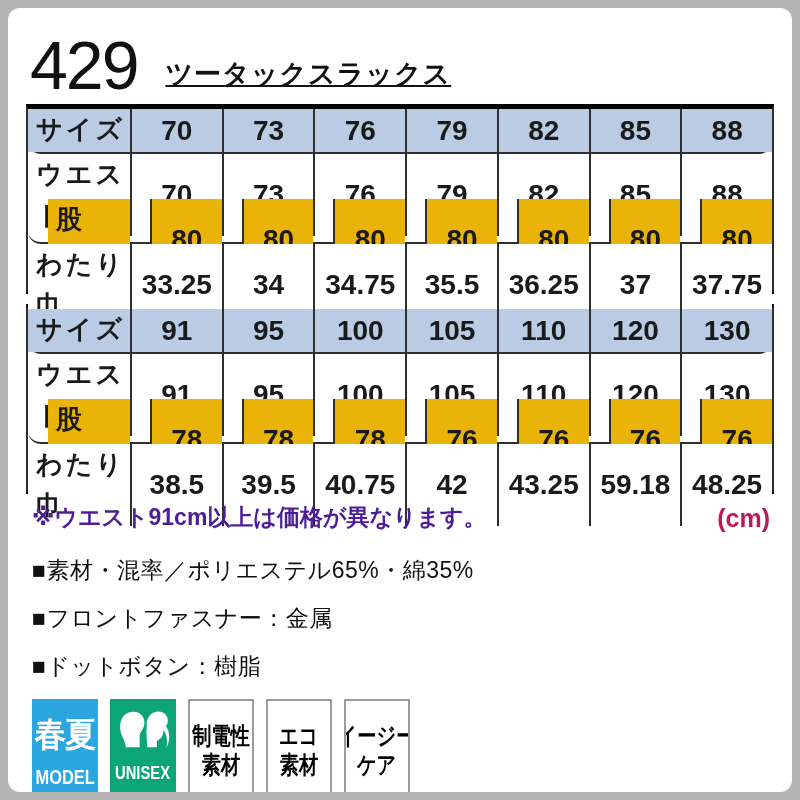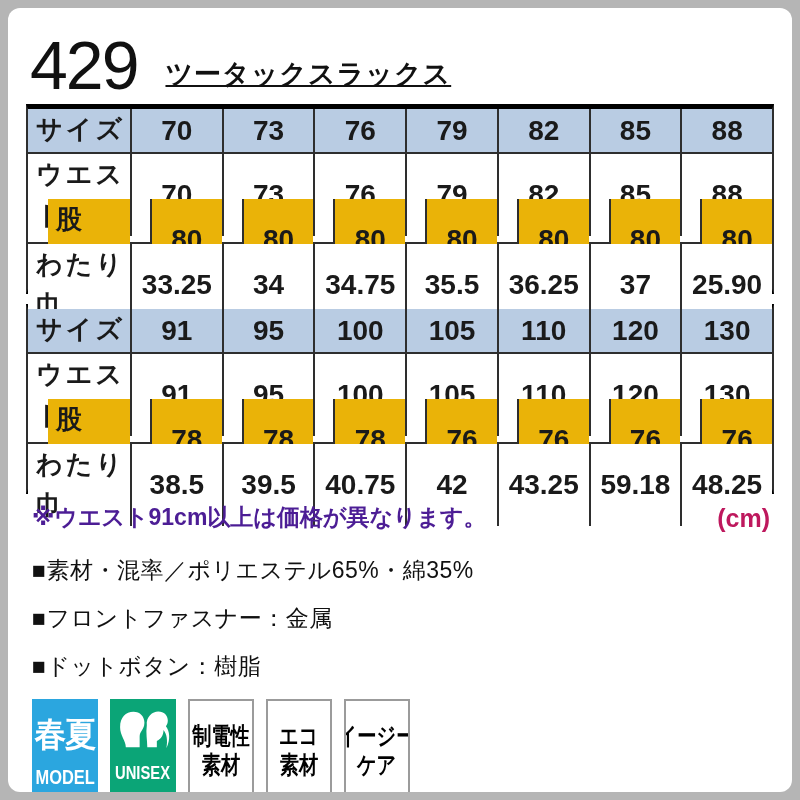--- a/index.html
+++ b/index.html
@@ -19,21 +19,21 @@
   .pname{font-size:27px;font-weight:bold;margin-left:28px;margin-bottom:6px;letter-spacing:1px;text-decoration:underline;}
   
   .size-table{
     margin:6px 18px 0 18px;
     border-left:2px solid #2e2e2e;border-right:2px solid #2e2e2e;
     border-top:5px solid #000;border-bottom:5px solid #000;
   }
   .size-table.second{margin-top:10px;}
   .trow{
     display:grid;grid-template-columns:102px repeat(7,1fr);
-    height:45px;box-sizing:border-box;border-bottom:2px solid #2e2e2e;
+    height:45px;box-sizing:border-box;border-bottom:2px solid #2e2e2e;border-radius:13px;
   }
   .trow:last-child{border-bottom:none;}
   .trow.r-head .cell{background:#b9cce3;}
   .trow.r-gray .cell{background:#eab308;margin-left:20px;}
   .cell{
     display:flex;align-items:center;justify-content:center;
     font-size:28px;font-weight:bold;border-left:2px solid #2e2e2e;
     box-sizing:border-box;background:#fff;color:#1a1a1a;
   }
   .cell:first-child{border-left:none;}
@@ -106,21 +106,21 @@
         <div class="cell">80</div>
       </div>
       <div class="trow r-white">
         <div class="cell label">わたり巾</div>
         <div class="cell">33.25</div>
         <div class="cell">34</div>
         <div class="cell">34.75</div>
         <div class="cell">35.5</div>
         <div class="cell">36.25</div>
         <div class="cell">37</div>
-        <div class="cell">25.90</div>
+        <div class="cell">37.75</div>
       </div>
     </div>
   <div class="size-table second" id="size-table-2">
       <div class="trow r-head">
         <div class="cell label">サイズ</div>
         <div class="cell">91</div>
         <div class="cell">95</div>
         <div class="cell">100</div>
         <div class="cell">105</div>
         <div class="cell">110</div>

